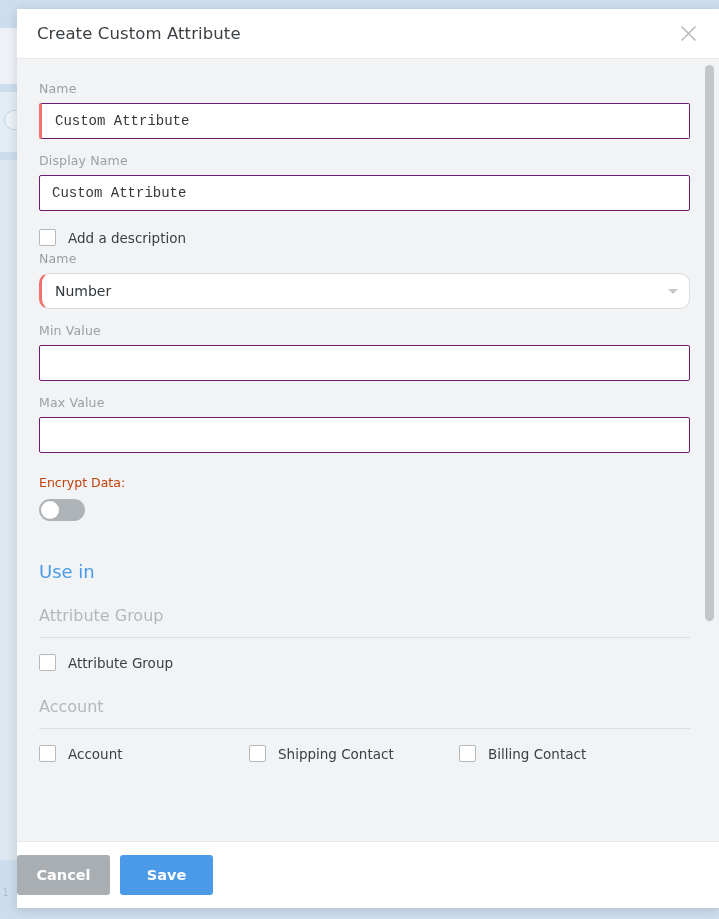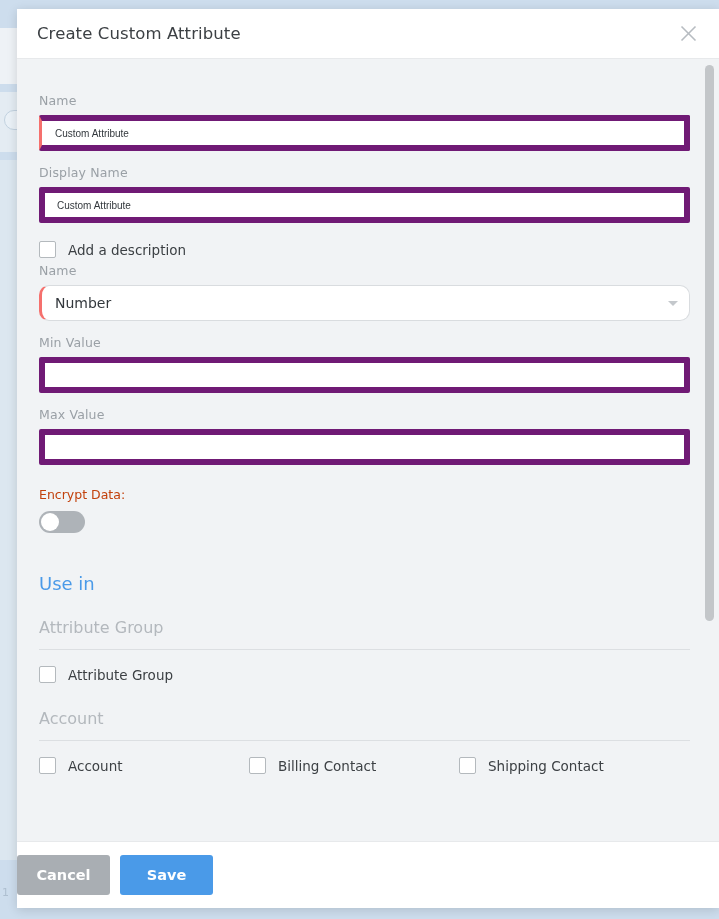--- a/index.html
+++ b/index.html
@@ -83,21 +83,21 @@
     color: #b7bcc1;
   }
   .close-icon svg { display: block; }
 
   
   .modal-body {
     position: relative;
     flex: 1 1 auto;
     background: #f1f3f5;
     overflow: hidden;
-    padding: 34px 22px 0 22px;
+    padding: 22px 22px 0 22px;
   }
 
   .scrollbar-track {
     position: absolute;
     right: 2px;
     top: 0;
     width: 14px;
     height: 100%;
     background: transparent;
   }
@@ -120,27 +120,27 @@
     letter-spacing: 0.15px;
   }
 
   .input-wrap {
     position: relative;
     width: 651px;
   }
   .text-input {
     width: 100%;
     height: 36px;
-    border: 6px solid #701a75;
-    background: #ffffff;
-    font-size: 10px;
+    border: 1px solid #701a75;
+    background: #ffffff;
+    font-size: 14px;
     color: #33383d;
     padding: 0 12px;
     border-radius: 2px;
-    font-family: Liberation Sans, sans-serif;
+    font-family: Liberation Mono, monospace;
     outline: none;
   }
   .text-input.required {
     border-left: 3px solid #f5706d;
     padding-left: 13px;
   }
   .text-input::placeholder { color: #b9bec3; }
 
   .select-wrap { position: relative; width: 651px; }
   .select-box {
@@ -358,25 +358,25 @@
     <div>
       <div class="group-heading">Account</div>
       <div class="divider"></div>
       <div class="checkbox-grid">
         <div class="cell">
           <div class="checkbox"></div>
           <span class="check-label">Account</span>
         </div>
         <div class="cell">
           <div class="checkbox"></div>
-          <span class="check-label">Billing Contact</span>
+          <span class="check-label">Shipping Contact</span>
         </div>
         <div class="cell">
           <div class="checkbox"></div>
-          <span class="check-label">Shipping Contact</span>
+          <span class="check-label">Billing Contact</span>
         </div>
       </div>
     </div>
 
     <div class="scrollbar-track">
       <div class="scrollbar-thumb"></div>
     </div>
   </div>
 
   <div class="modal-footer">

